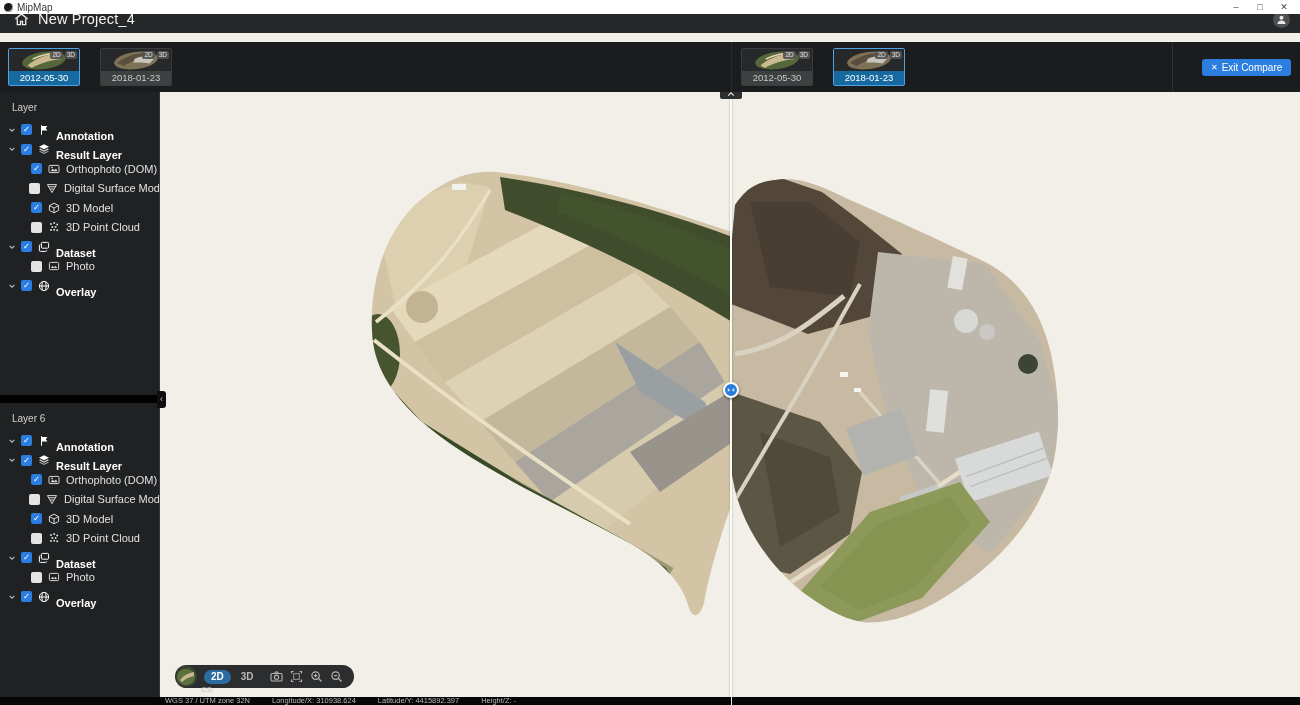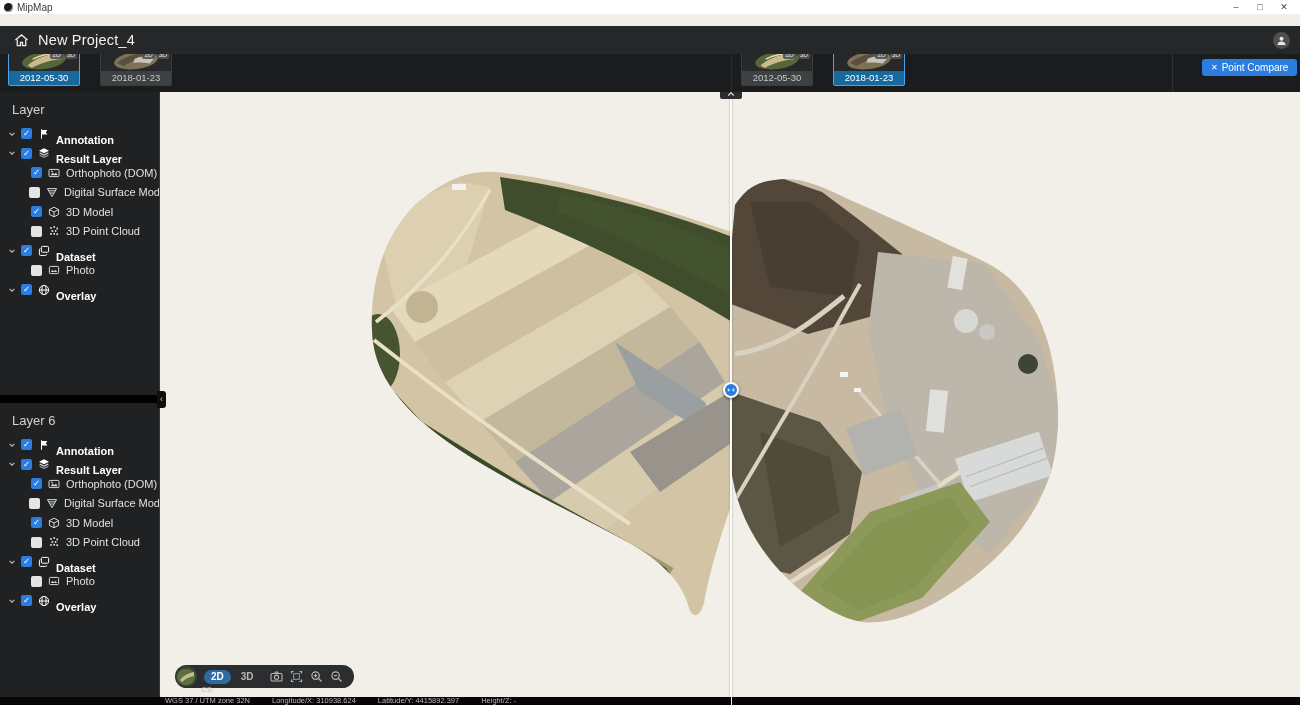--- a/index.html
+++ b/index.html
@@ -11,21 +11,21 @@
   
   .titlebar{position:absolute;left:0;top:0;width:1300px;height:14px;background:#ffffff;
             display:flex;align-items:center;padding:0 4px;z-index:50;}
   .tb-logo{width:9px;height:9px;border-radius:50%;background:#1b1b1b;margin-right:4px;
            box-shadow:inset -1px -1px 0 rgba(255,255,255,.55);}
   .tb-appname{font-size:10px;color:#3a3a3a;}
   .tb-controls{margin-left:auto;display:flex;align-items:center;}
   .tb-btn{width:24px;text-align:center;font-size:9px;color:#444;line-height:14px;}
 
   
-  .header{position:absolute;left:0;top:26px;width:1300px;height:28px;background:#262728;
+  .header{position:absolute;left:0;top:5px;width:1300px;height:28px;background:#262728;
           display:flex;align-items:center;padding:0 10px;z-index:49;}
   .home-ic{width:15px;height:15px;color:#ececec;margin:0 9px 0 4px;}
   .proj-title{font-size:14.5px;color:#f2f2f2;font-weight:500;letter-spacing:.2px;}
   .avatar{margin-left:auto;width:17px;height:17px;border-radius:50%;background:#4d4f51;
           display:flex;align-items:center;justify-content:center;color:#e8e8e8;}
   .avatar svg{width:11px;height:11px;}
 
   
   .topstrip{position:absolute;left:0;top:42px;width:1300px;height:50px;background:#1b1c1d;z-index:48;}
   .cards{position:absolute;top:6px;display:flex;gap:20px;}
@@ -44,21 +44,21 @@
   .exit-btn{position:absolute;left:1202px;top:17px;height:17px;display:flex;align-items:center;gap:4px;
             background:#2b7de0;border-radius:3px;padding:0 9px;color:#fff;font-size:10px;cursor:pointer;}
   .exit-x{font-size:8px;line-height:8px;}
 
   
   .sidebar{position:absolute;left:0;top:92px;width:160px;height:605px;background:#1f2123;
            display:flex;flex-direction:column;z-index:40;border-right:1px solid #34363a;}
   .panel1{height:303px;overflow:hidden;}
   .panel-divider{height:8px;background:#000;}
   .panel2{flex:1;overflow:hidden;}
-  .panel-title{padding:10px 12px 7px;font-size:13px;color:#d2d2d2;}
+  .panel-title{padding:10px 12px 7px;font-size:10px;color:#d2d2d2;}
   .tree-row{height:19.5px;display:flex;align-items:center;padding-left:8px;font-size:11px;color:#e0e0e0;cursor:pointer;}
   .tree-row.group .tlabel{color:#ffffff;font-weight:bold;margin-top:12px;}
   .tree-row.indent-1{padding-left:18px;}
   .chev{width:10px;height:10px;margin-right:3px;color:#b9b9b9;display:flex;align-items:center;}
   .chev svg{width:8px;height:8px;}
   .chev.spacer{visibility:hidden;}
   .cb{flex:0 0 11px;width:11px;height:11px;border-radius:2px;background:#e4e4e4;margin-right:6px;
       font-size:8.5px;line-height:11px;text-align:center;color:#fff;}
   .cb.on{background:#2a7de1;}
   .ticon{width:12px;height:12px;margin-right:6px;color:#d8d8d8;display:flex;align-items:center;}
@@ -201,21 +201,21 @@
               <span class="badge">3D</span>
             </div>
           </div>
           <div class="card-label">2018-01-23</div>
         </div>
       </div>
     <div class="strip-div"></div>
     <div class="strip-sep"></div>
     <div class="exit-btn">
       <span class="exit-x">✕</span>
-      <span>Point Compare</span>
+      <span>Exit Compare</span>
     </div>
   </div>
 
   <div class="sidebar">
     <div class="panel1">
       <div class="panel-title">Layer</div>
       <div>
           <div class="tree-row indent-0 group">
             <span class="chev">
               <svg viewBox="0 0 10 10" fill="none" stroke="currentColor" stroke-width="1.4">

